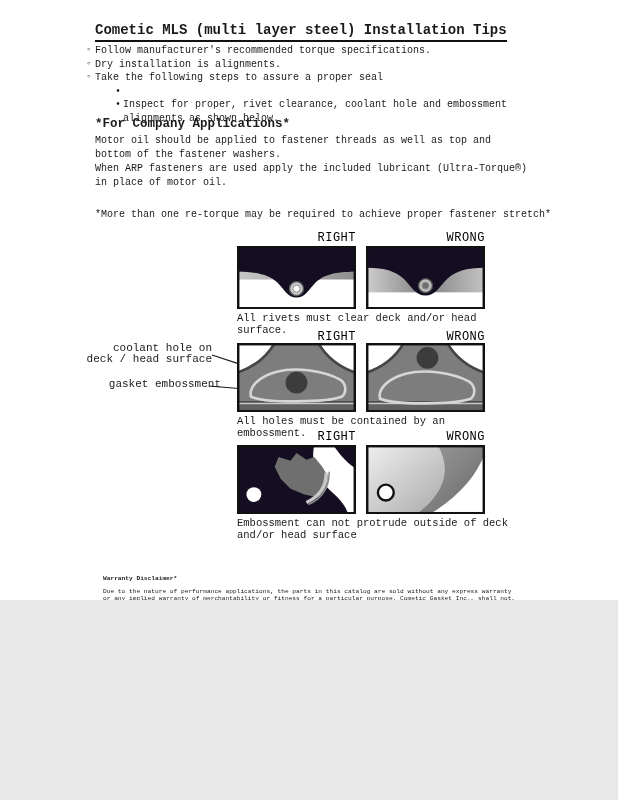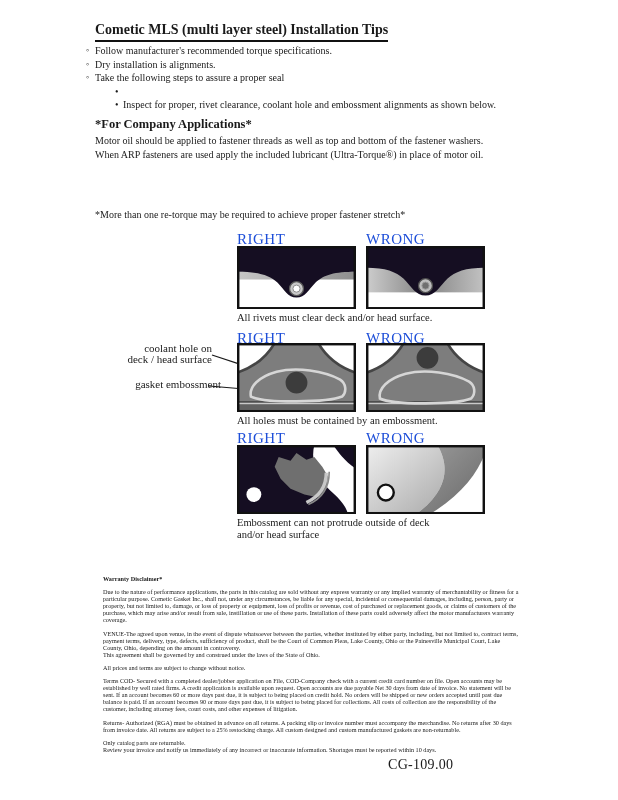--- a/index.html
+++ b/index.html
@@ -1,33 +1,33 @@
 <!DOCTYPE html>
 <html><head>
 <meta charset="utf-8">
 <style>
   html,body{margin:0;padding:0;background:#e8e8e8;}
-  .page{position:relative;width:618px;height:800px;background:#ffffff;overflow:hidden;
-        font-family:Liberation Serif, serif;color:#1a1a1a;}
+  .page{position:relative;width:618px;height:600px;background:#ffffff;overflow:hidden;
+        font-family:Liberation Mono, monospace;color:#1a1a1a;}
   .abs{position:absolute;}
 
   .title{left:95px;top:22px;font-size:14px;font-weight:bold;border-bottom:2px solid #111;
          padding-bottom:2px;white-space:nowrap;}
 
   .tips{left:86px;top:44px;width:440px;font-size:10px;line-height:13.5px;}
   .tip-row{display:flex;}
   .tip-row .marker{width:9px;flex:none;font-size:9px;}
   .tip-row.sub{padding-left:29px;}
   .tip-row.sub .marker{width:8px;font-size:10px;}
 
   .diesel-head{left:95px;top:117px;font-size:12.5px;font-weight:bold;}
   .para{left:95px;top:0;width:434px;font-size:10px;line-height:14px;white-space:pre-line;}
   .p1{top:134px;} .p2{top:166px;} .pnote{top:208px;white-space:nowrap;}
 
-  .fig-label{width:119px;text-align:left;font-size:15px;letter-spacing:.5px;color:#1d4ed8;}
+  .fig-label{width:119px;text-align:right;font-size:12px;letter-spacing:.5px;color:#000000;}
   .col-r{left:237px;} .col-w{left:366px;}
   .fig-box{width:119px;}
   .fig-box svg{display:block;width:119px;}
   .caption{left:237px;font-size:10.5px;line-height:12px;white-space:pre-line;width:280px;}
 
   .annot{font-size:11px;line-height:11px;text-align:right;white-space:pre-line;}
   .annot1{right:406px;top:343px;width:170px;}
   .annot2{right:397px;top:379px;width:170px;}
 
   .disclaimer{left:103px;top:575px;width:416px;font-size:6.2px;line-height:7.1px;}

